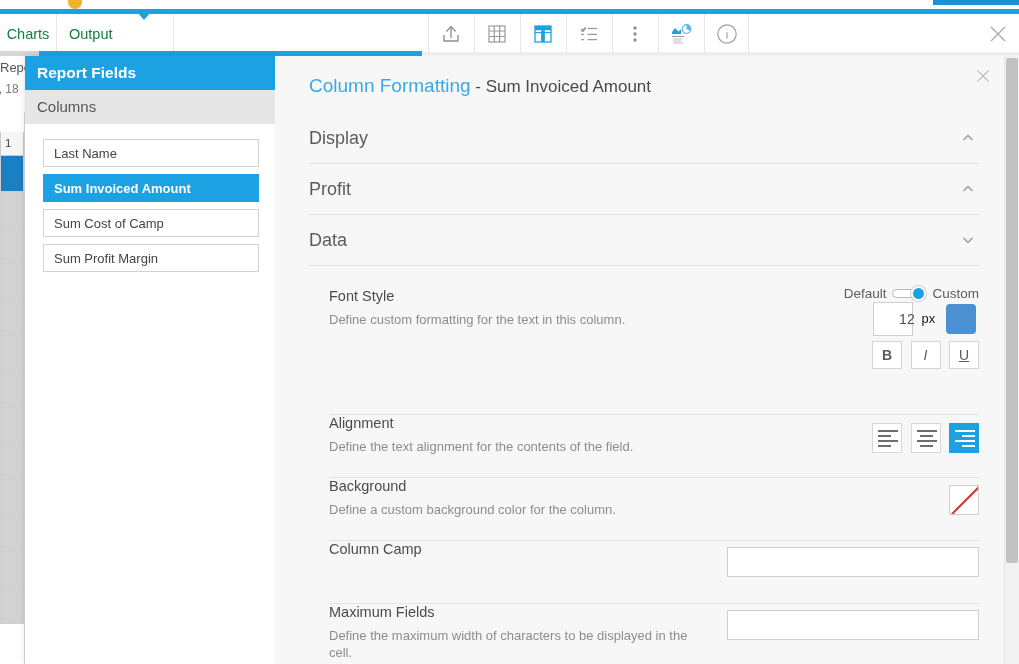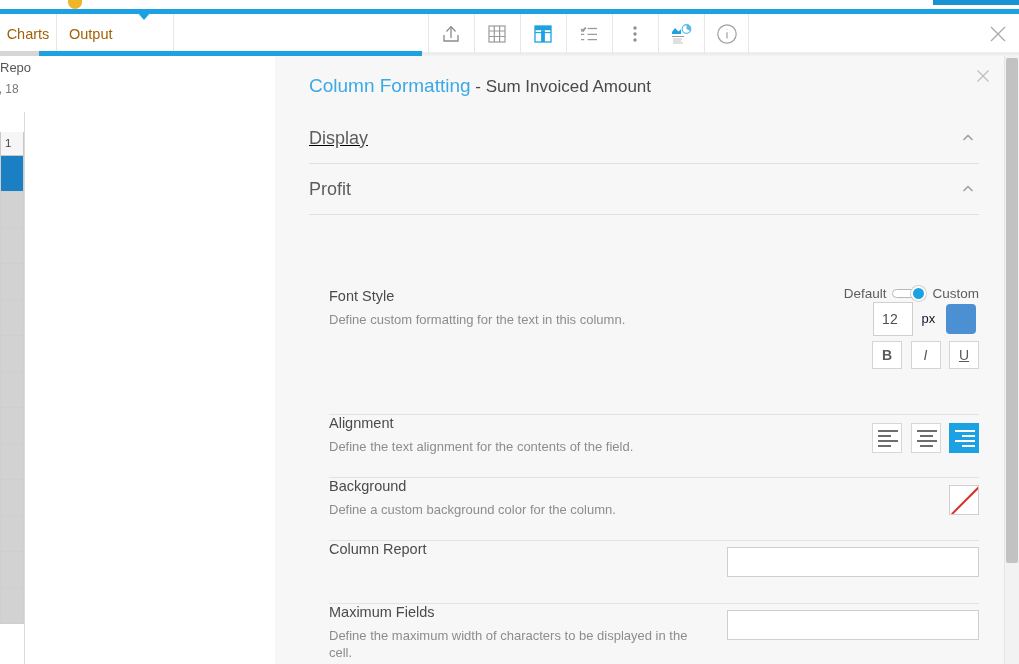--- a/index.html
+++ b/index.html
@@ -28,21 +28,21 @@
   .bg-topright-box {
     position:absolute; right:0; top:0px; width:86px; height:5px; background:#1593d3;
   }
 
   .tabbar {
     position:absolute; left:0; top:14px; width:1019px; height:40px;
     background:#ffffff; border-bottom:1px solid #e2e2e2;
   }
   .tab {
     position:absolute; top:0; height:40px; line-height:40px;
-    font-size:14.5px; color:#a16207; padding:0 14px; cursor:default;
+    font-size:14.5px; color:#15803d; padding:0 14px; cursor:default;
     border-right:1px solid #e6e6e6;
   }
   .tab.charts { left:0; width:57px; text-align:center; padding:0; }
   .tab.output { left:57px; width:117px; padding-left:12px; }
   .tab-pointer {
     position:absolute; left:136px; top:11px; width:0; height:0;
     border-left:8px solid transparent; border-right:8px solid transparent;
     border-top:9px solid #1ca1e2;
   }
   .tab-underline {
@@ -163,21 +163,21 @@
     position:relative; display:inline-block; vertical-align:top;
     width:252px; height:34px; border:1px solid #cfcfcf; background:#ffffff;
   }
   .font-select .val {
     font-size:14px; color:#4f4f4f; line-height:33px; padding-left:10px;
   }
   .font-select .dd { position:absolute; right:9px; top:9px; }
   .font-size {
     display:inline-block; vertical-align:top; width:40px; height:34px;
     border:1px solid #cfcfcf; background:#ffffff; margin-left:5px;
-    font-size:14px; color:#4f4f4f; line-height:33px; padding-left:8px;
+    font-size:14px; color:#4f4f4f; line-height:33px; padding-left:25px;
   }
   .px-lbl { display:inline-block; vertical-align:top; font-size:13px; color:#0f172a; line-height:34px; margin-left:4px; }
   .color-swatch {
     display:inline-block; vertical-align:top; width:30px; height:30px; margin-left:6px; margin-top:2px;
     background:#4a90d2; border-radius:4px; cursor:default;
   }
   .style-btns { text-align:right; margin-top:5px; }
   .sbtn {
     display:inline-block; width:30px; height:28px; border:1px solid #d4d4d4;
     background:#ffffff; margin-left:4px; text-align:center; line-height:27px;
@@ -322,47 +322,63 @@
       <div class="rcell"></div>
       <div class="rcell"></div>
       <div class="rcell"></div>
       <div class="rcell"></div>
       <div class="rcell"></div>
       <div class="rcell"></div>
     </div>
     <div class="bg-rightpane"></div>
   </div>
 
+  <div class="fields-panel">
+    <div class="fields-header">Report Fields</div>
+    <div class="fields-subheader">Columns</div>
+    <div class="fields-list">
+      <div class="field-item">Last Name</div>
+      <div class="field-item selected">Sum Invoiced Amount</div>
+      <div class="field-item">Sum Cost of Camp</div>
+      <div class="field-item">Sum Profit Margin</div>
+    </div>
+  </div>
 
   <div class="modal">
 
     <div class="modal-close">
       <svg width="16" height="16" viewBox="0 0 16 16" stroke="#bdbdbd" stroke-width="1.2">
         <path d="M2.5 2.5 L13.5 13.5 M13.5 2.5 L2.5 13.5"></path>
       </svg>
     </div>
 
     <div class="modal-title">
       <span class="accent">Column Formatting</span><span class="sub"> - </span><span class="sub">Sum Invoiced Amount</span>
     </div>
 
-    <div class="section-head" style="top:57px;text-decoration:underline;">
+    <div class="section-head" style="top:57px;">
       <span class="lbl">Display</span>
       <svg class="chev" viewBox="0 0 18 18" fill="none" stroke="currentColor" stroke-width="1.4">
         <path d="M4.5 11 L9 6.5 L13.5 11"></path>
       </svg>
     </div>
 
     <div class="section-head" style="top:108px;">
       <span class="lbl">Profit</span>
       <svg class="chev" viewBox="0 0 18 18" fill="none" stroke="currentColor" stroke-width="1.4">
         <path d="M4.5 11 L9 6.5 L13.5 11"></path>
       </svg>
     </div>
 
+    <div class="section-head" style="top:159px;">
+      <span class="lbl">Data</span>
+      <svg class="chev" viewBox="0 0 18 18" fill="none" stroke="currentColor" stroke-width="1.4">
+        <path d="M4.5 7 L9 11.5 L13.5 7"></path>
+      </svg>
+    </div>
 
     <div class="row" style="top:232px; height:127px;">
       <div class="title">Font Style</div>
       <div class="desc">Define custom formatting for the text in this column.</div>
 
       <div class="toggle-wrap">
         <span>Default</span>
         <span class="toggle">
           <span class="track"></span>
           <span class="knob"></span>
@@ -403,21 +419,21 @@
           <span style="top:16px;width:20px;"></span><span style="top:21px;width:13px;left:8px;"></span>
         </span>
         <span class="abtn active">
           <span style="top:6px;width:20px;"></span><span style="top:11px;width:13px;left:12px;"></span>
           <span style="top:16px;width:20px;"></span><span style="top:21px;width:13px;left:12px;"></span>
         </span>
       </div>
     </div>
 
     <div class="row" style="top:485px; height:63px;">
-      <div class="title">Column Report</div>
+      <div class="title">Column Camp</div>
       <div class="text-input" placeholder=""></div>
     </div>
 
     <div class="row nb" style="top:548px; height:78px;">
       <div class="title">Maximum Fields</div>
       <div class="desc">Define the maximum width of characters to be displayed in the cell.</div>
       <div class="text-input" placeholder=""></div>
     </div>
 
   </div>

